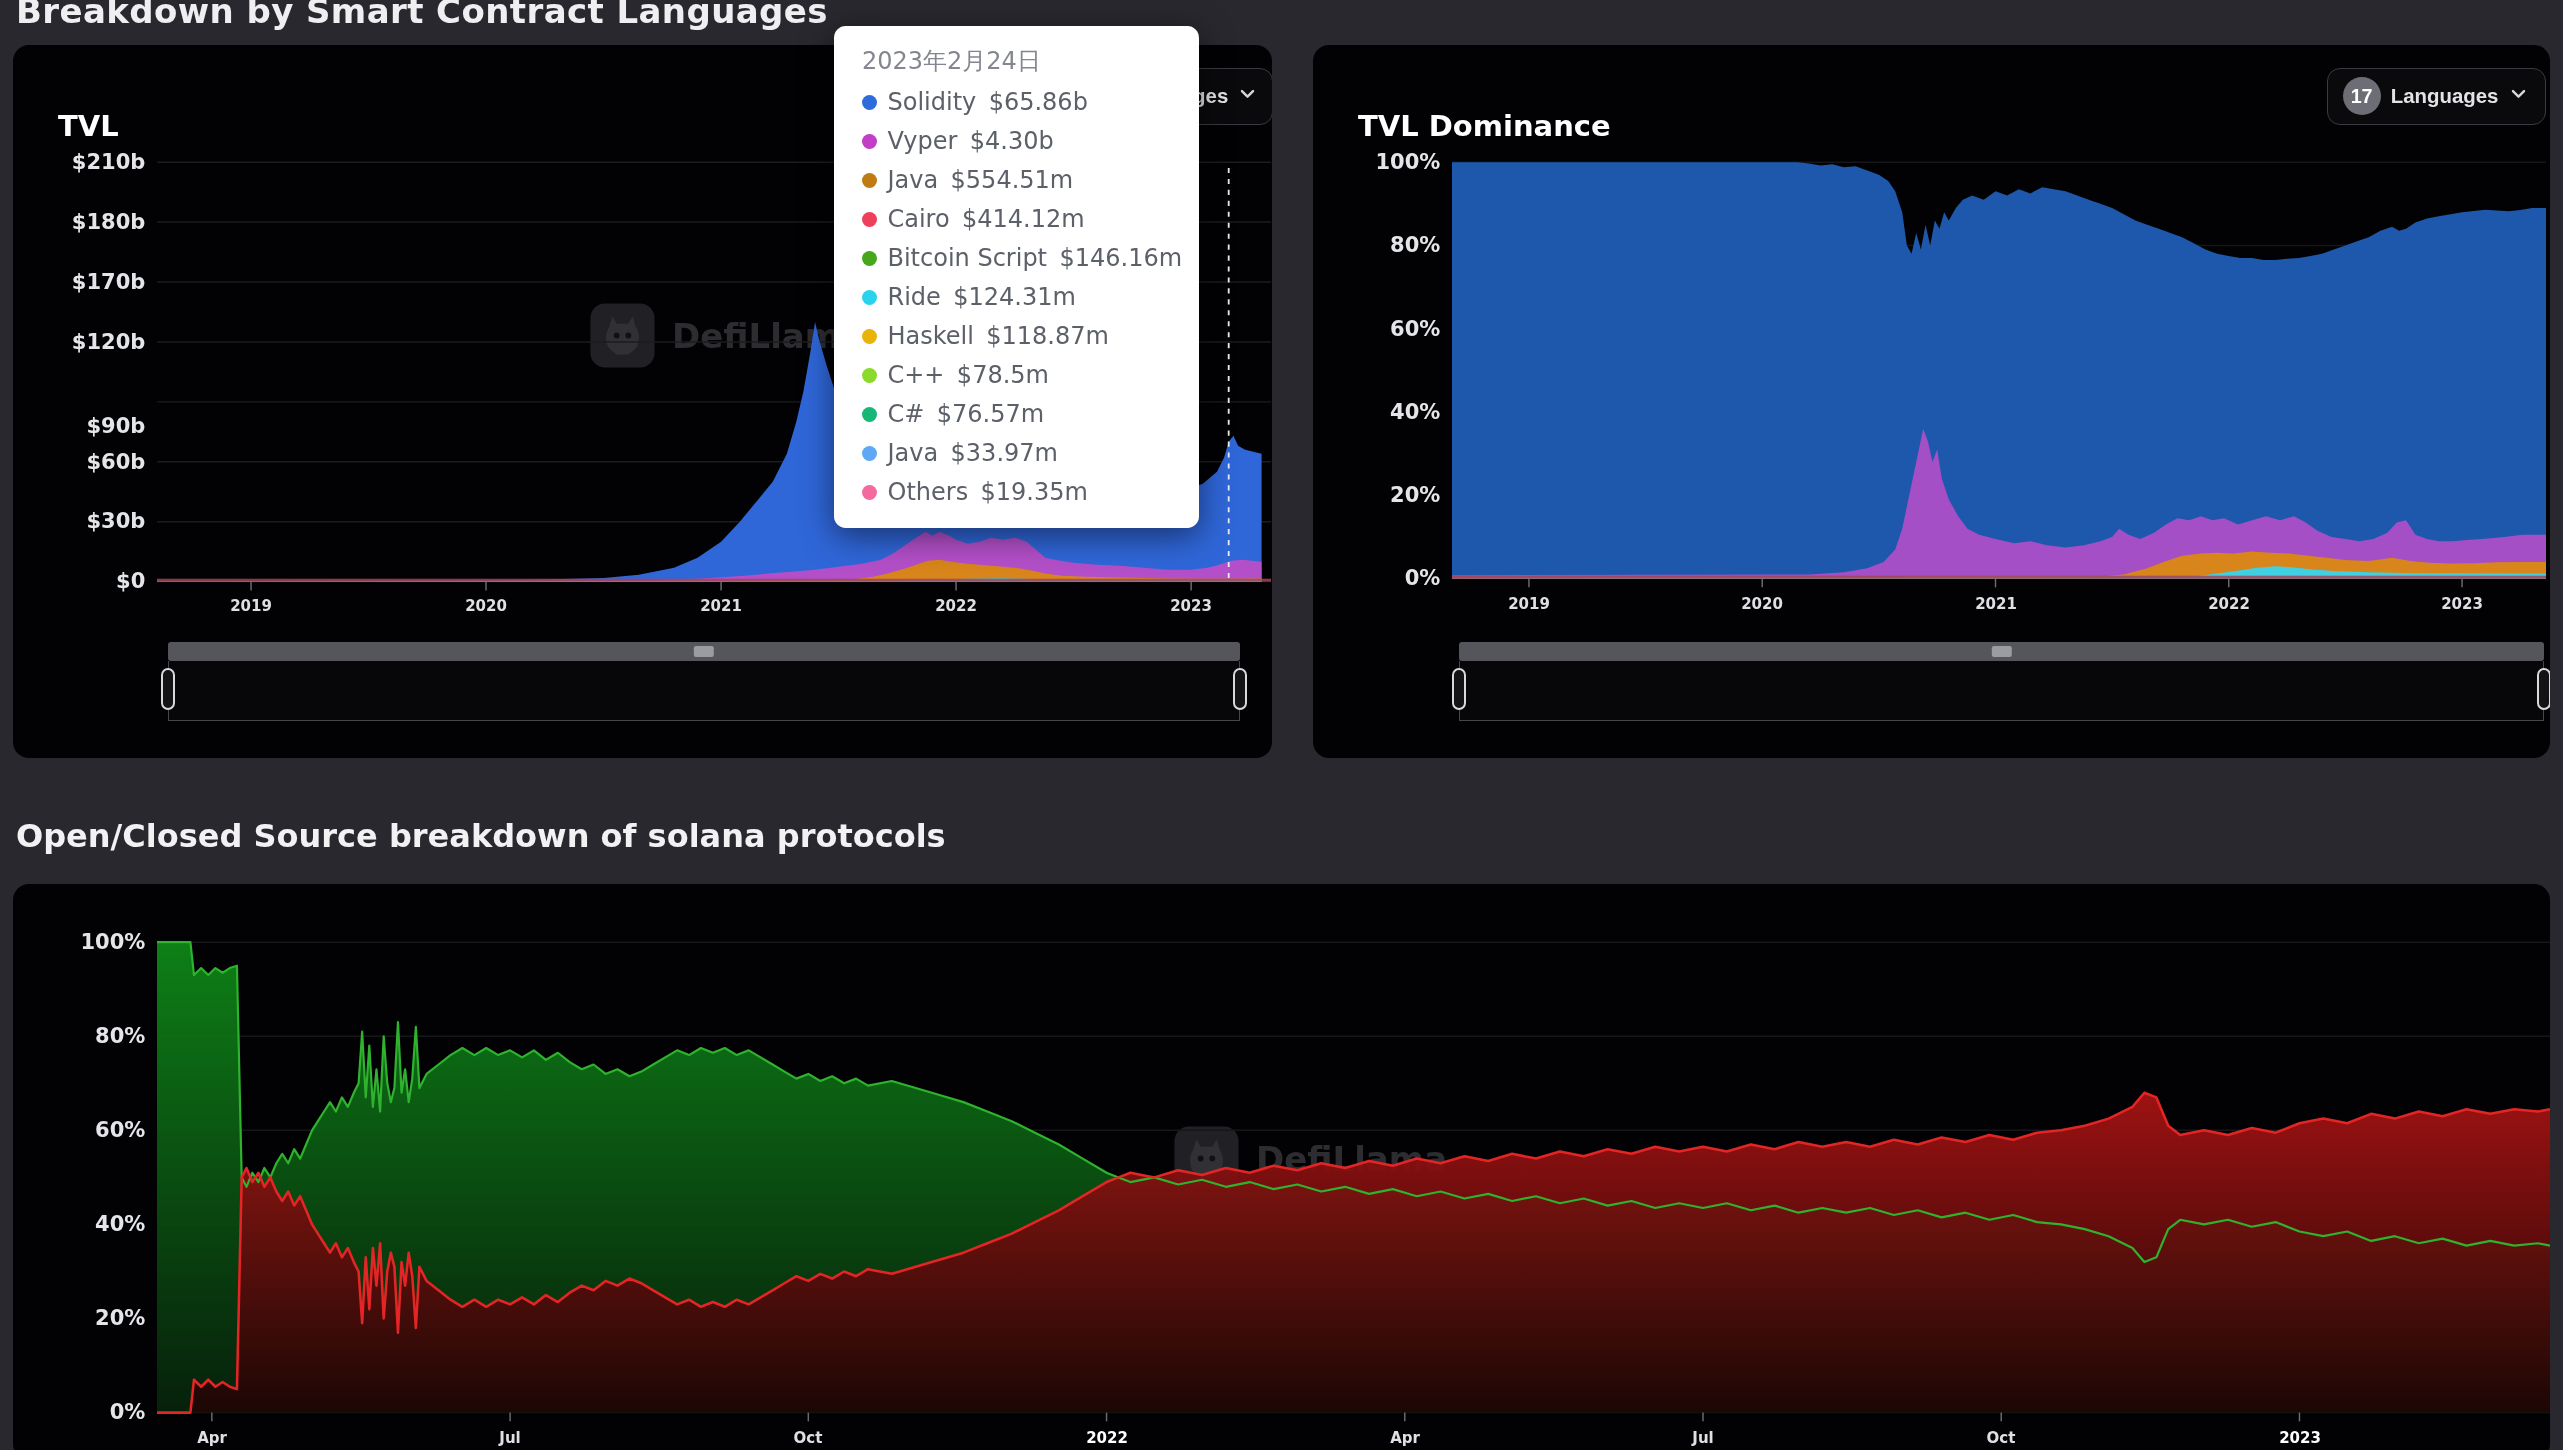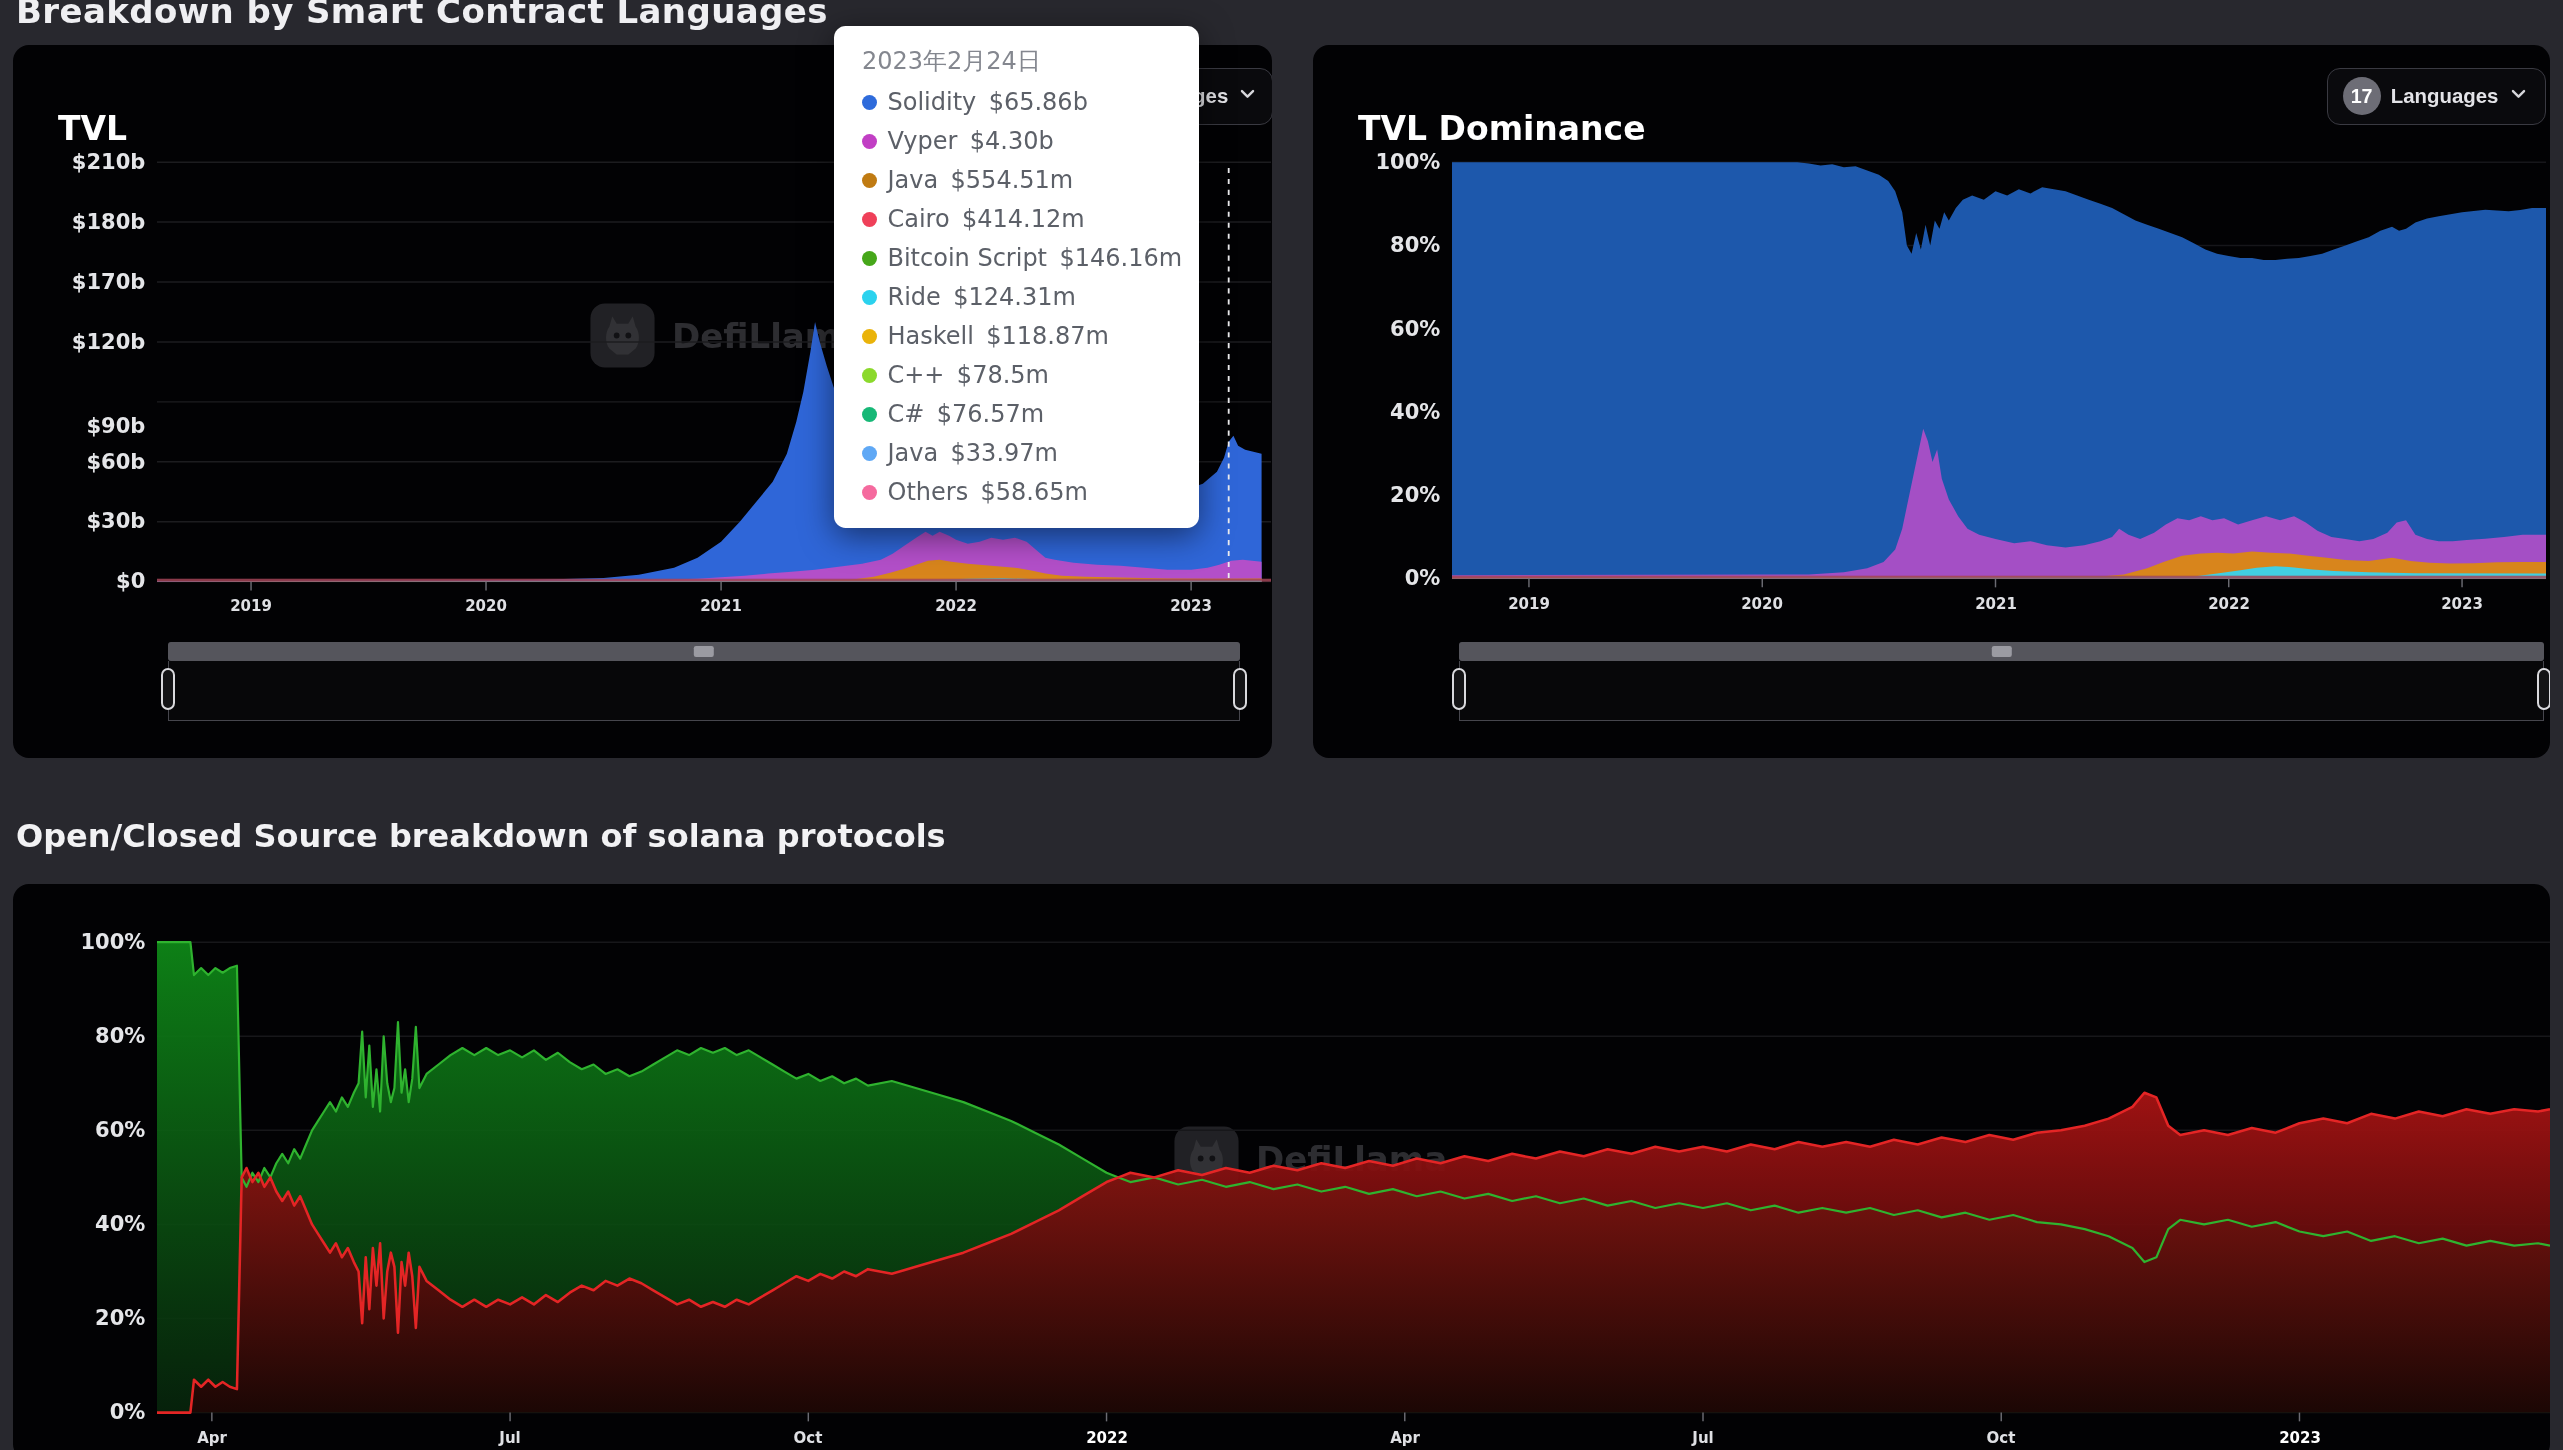--- a/index.html
+++ b/index.html
@@ -8,21 +8,21 @@
     background:#28282e;font-family:"DejaVu Sans","Liberation Sans",sans-serif;
   }
   .page-title{
     position:absolute;left:16px;top:-8.8px;font-size:34px;font-weight:700;
     color:#efeff2;letter-spacing:0.4px;white-space:nowrap;
   }
   .card{position:absolute;background:#020204;border-radius:16px;overflow:hidden}
   #card-tvl{left:13px;top:45px;width:1259px;height:713px}
   #card-dom{left:1313px;top:45px;width:1237px;height:713px}
   #card-oc{left:13px;top:884px;width:2537px;height:576px}
-  .card-title{position:absolute;left:45px;top:64px;font-size:33px;font-weight:700;color:#fff}
+  .card-title{position:absolute;left:45px;top:64px;font-size:29px;font-weight:700;color:#fff}
   #oc-title{position:absolute;left:16px;top:817px;font-size:32px;font-weight:700;color:#f2f2f4}
 
   .lang-btn{
     position:absolute;top:22.6px;height:57px;box-sizing:border-box;display:flex;align-items:center;
     background:#0a0a0d;border:1.5px solid #3a3a42;border-radius:13px;color:#e3e3e7;
     font-size:20.4px;font-weight:700;padding:0 14.6px;gap:10.2px;overflow:hidden;cursor:pointer;
   }
   #btn-tvl{left:1114px;width:146px;justify-content:flex-end}
   #btn-dom{left:1014px;width:219px}
   .count-badge{
@@ -306,17 +306,17 @@
         <span>$76.57m</span>
       </div>
       <div class="tt-row">
         <span class="tt-dot" style="background: rgb(95, 168, 245);"></span>
         <span class="tt-name">Java</span>
         <span>$33.97m</span>
       </div>
       <div class="tt-row">
         <span class="tt-dot" style="background: rgb(245, 106, 158);"></span>
         <span class="tt-name">Others</span>
-        <span>$58.65m</span>
+        <span>$19.35m</span>
       </div>
     </div>
 </div>
 
 
 </body></html>

